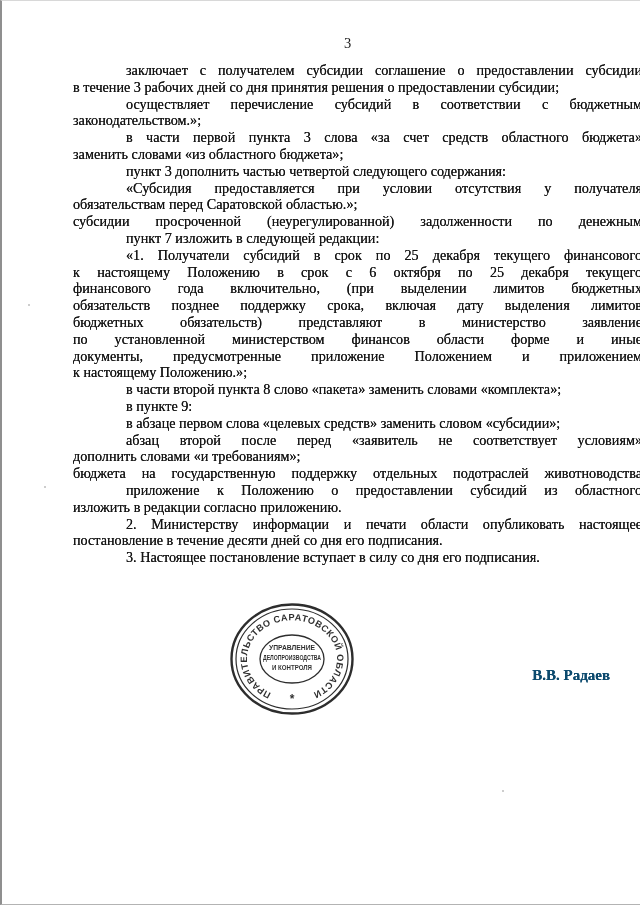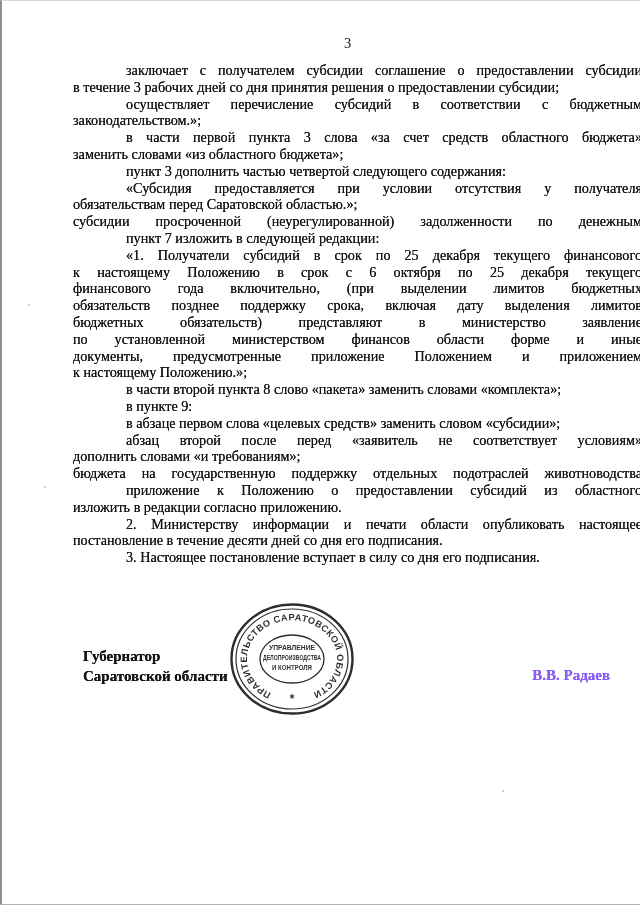--- a/index.html
+++ b/index.html
@@ -53,21 +53,21 @@
     line-height: 19.5px;
     color: #141414;
     text-shadow: 0 0 0.35px currentColor;
   }
   .signature-name {
     position: absolute;
     top: 666px;
     right: 30px;
     font-size: 15px;
     font-weight: bold;
-    color: #8b5cf6;
+    color: #0c4a6e;
     text-shadow: 0 0 0.35px currentColor;
   }
   .stamp {
     position: absolute;
     left: 227px;
     top: 601px;
     width: 126px;
     height: 114px;
     opacity: 0.93;
   }
@@ -159,24 +159,20 @@
       </div>
       <div class="para">
         <div class="line first">2. Министерству информации и печати области опубликовать настоящее</div>
         <div class="line last">постановление в течение десяти дней со дня его подписания.</div>
       </div>
       <div class="para">
         <div class="line first last">3. Настоящее постановление вступает в силу со дня его подписания.</div>
       </div>
     </div>
 
-  <div class="signature-block">
-    <div>Губернатор</div>
-    <div>Саратовской области</div>
-  </div>
 
   <div class="signature-name">В.В. Радаев</div>
 
   <div class="stamp">
     <svg viewBox="0 0 126 114" xmlns="http://www.w3.org/2000/svg">
       <ellipse cx="63" cy="57" rx="60.5" ry="54.5" fill="none" stroke="#1e1e1e" stroke-width="2.4"></ellipse>
       <ellipse cx="63" cy="57" rx="56" ry="50" fill="none" stroke="#1e1e1e" stroke-width="1.2"></ellipse>
       <ellipse cx="63" cy="57" rx="32" ry="24" fill="none" stroke="#1e1e1e" stroke-width="1.3"></ellipse>
       <path id="ringPath" d="M 40.75 90.3 A 45 38.5 0 1 1 85.25 90.3" fill="none" stroke="none"></path>
       <text class="ring-text">

